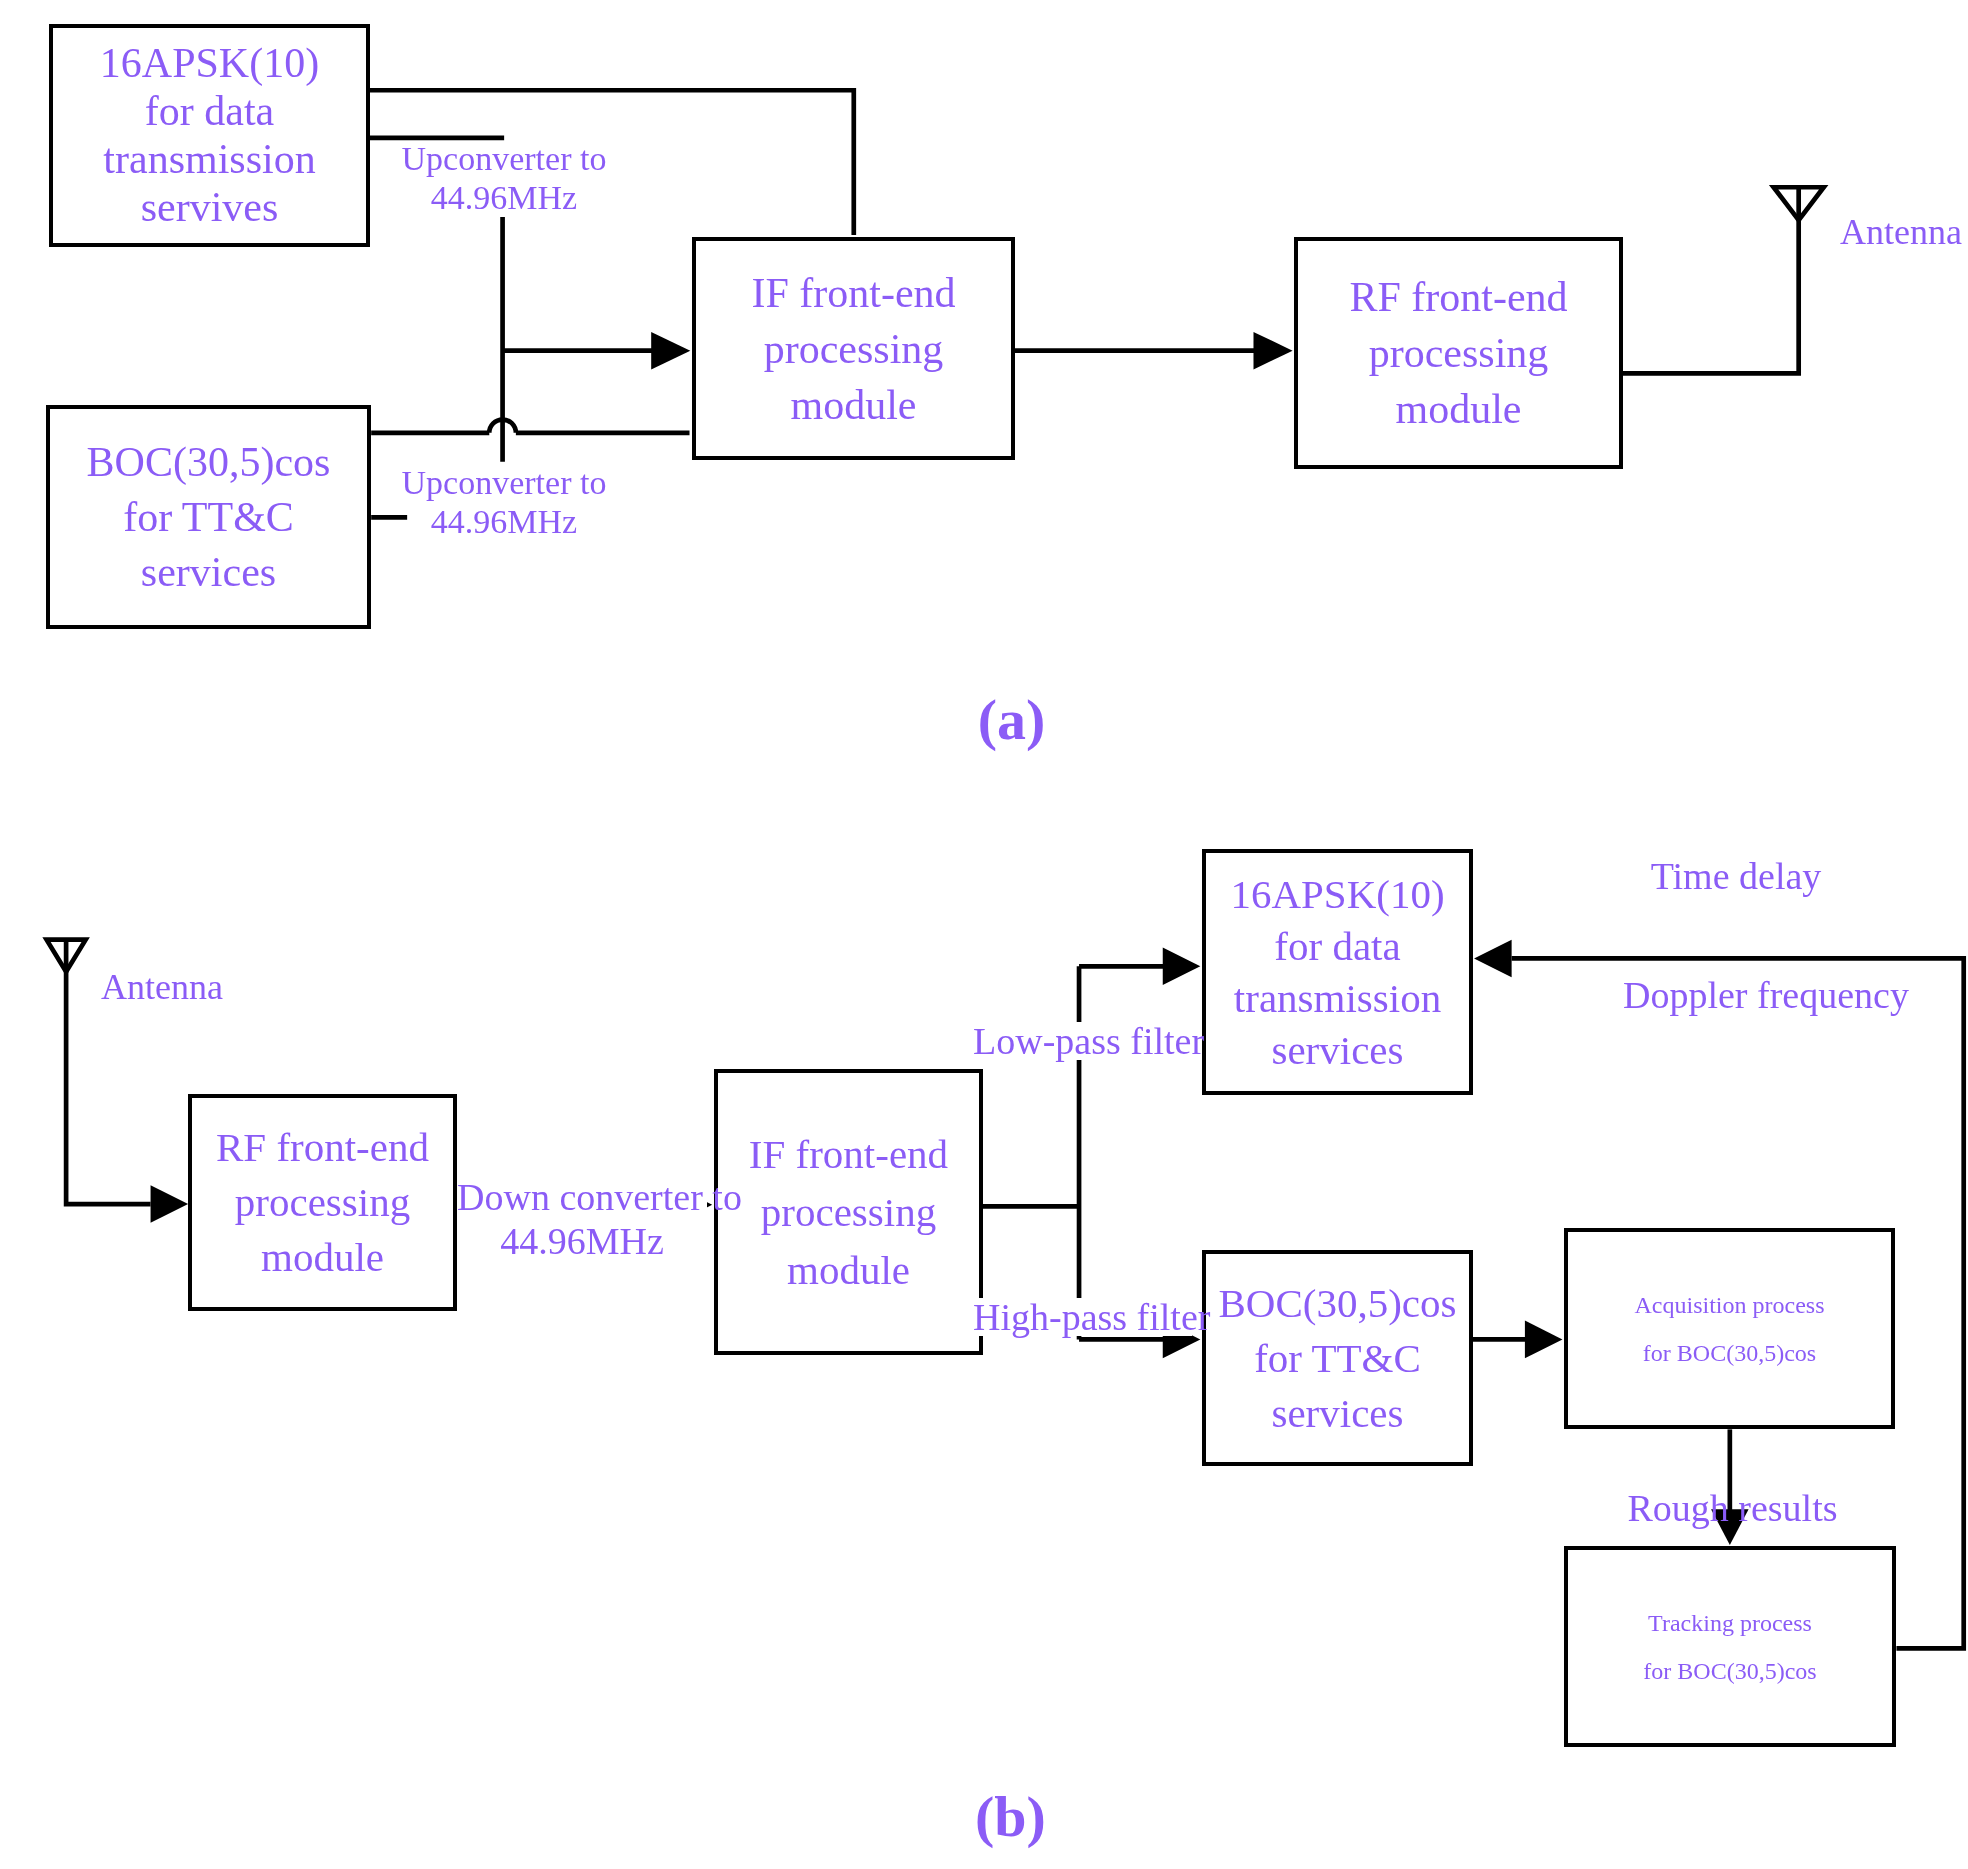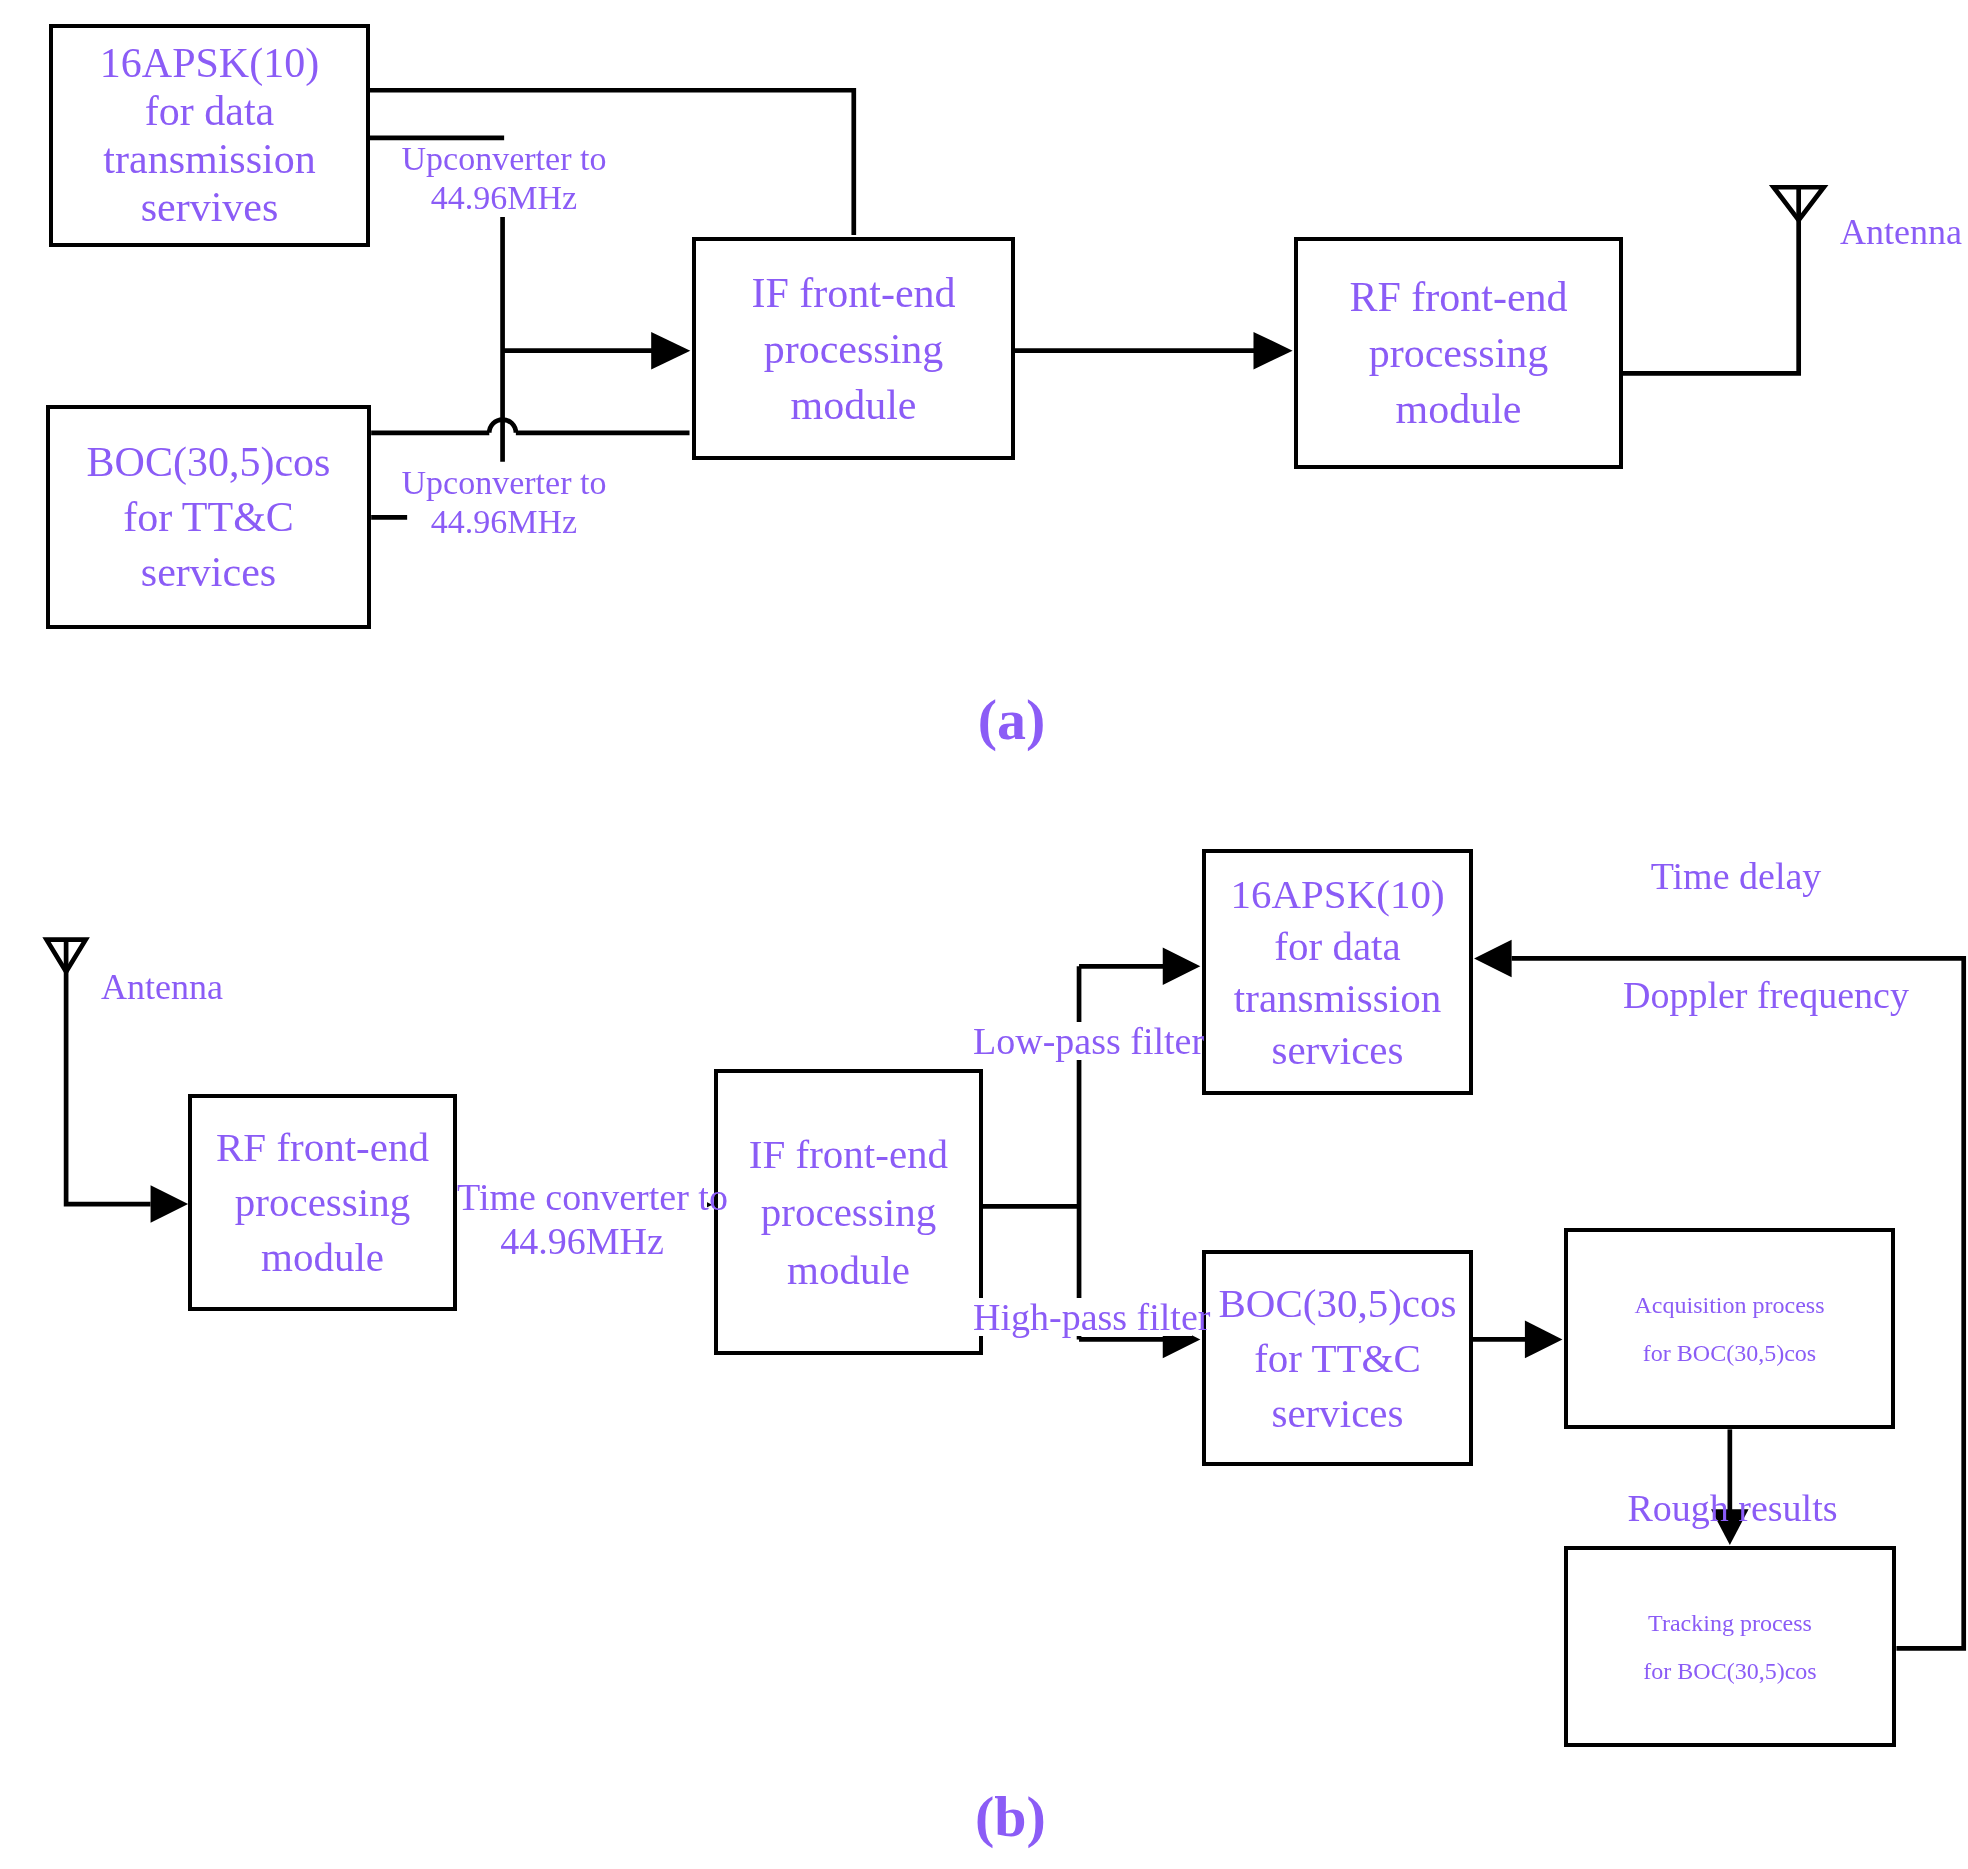--- a/index.html
+++ b/index.html
@@ -155,21 +155,21 @@
     <span>Antenna</span>
   </div>
 
   <div class="box" style="left:161px;top:1094px;width:269px;height:217px;line-height:55px;font-size:41px">
     <span>RF front-end</span>
     <span>processing</span>
     <span>module</span>
   </div>
 
   <div class="lbl bg sm" style="left:430px;top:1175px;width:250px;line-height:44px">
-    <span>Time converter to</span>
+    <span>Down converter to</span>
     <span>44.96MHz</span>
   </div>
 
   <div class="box" style="left:687px;top:1069px;width:269px;height:286px;line-height:58px;font-size:41px">
     <span>IF front-end</span>
     <span>processing</span>
     <span>module</span>
   </div>
 
   <div class="lbl bg sm" style="left:946px;top:1022px;width:219px">

